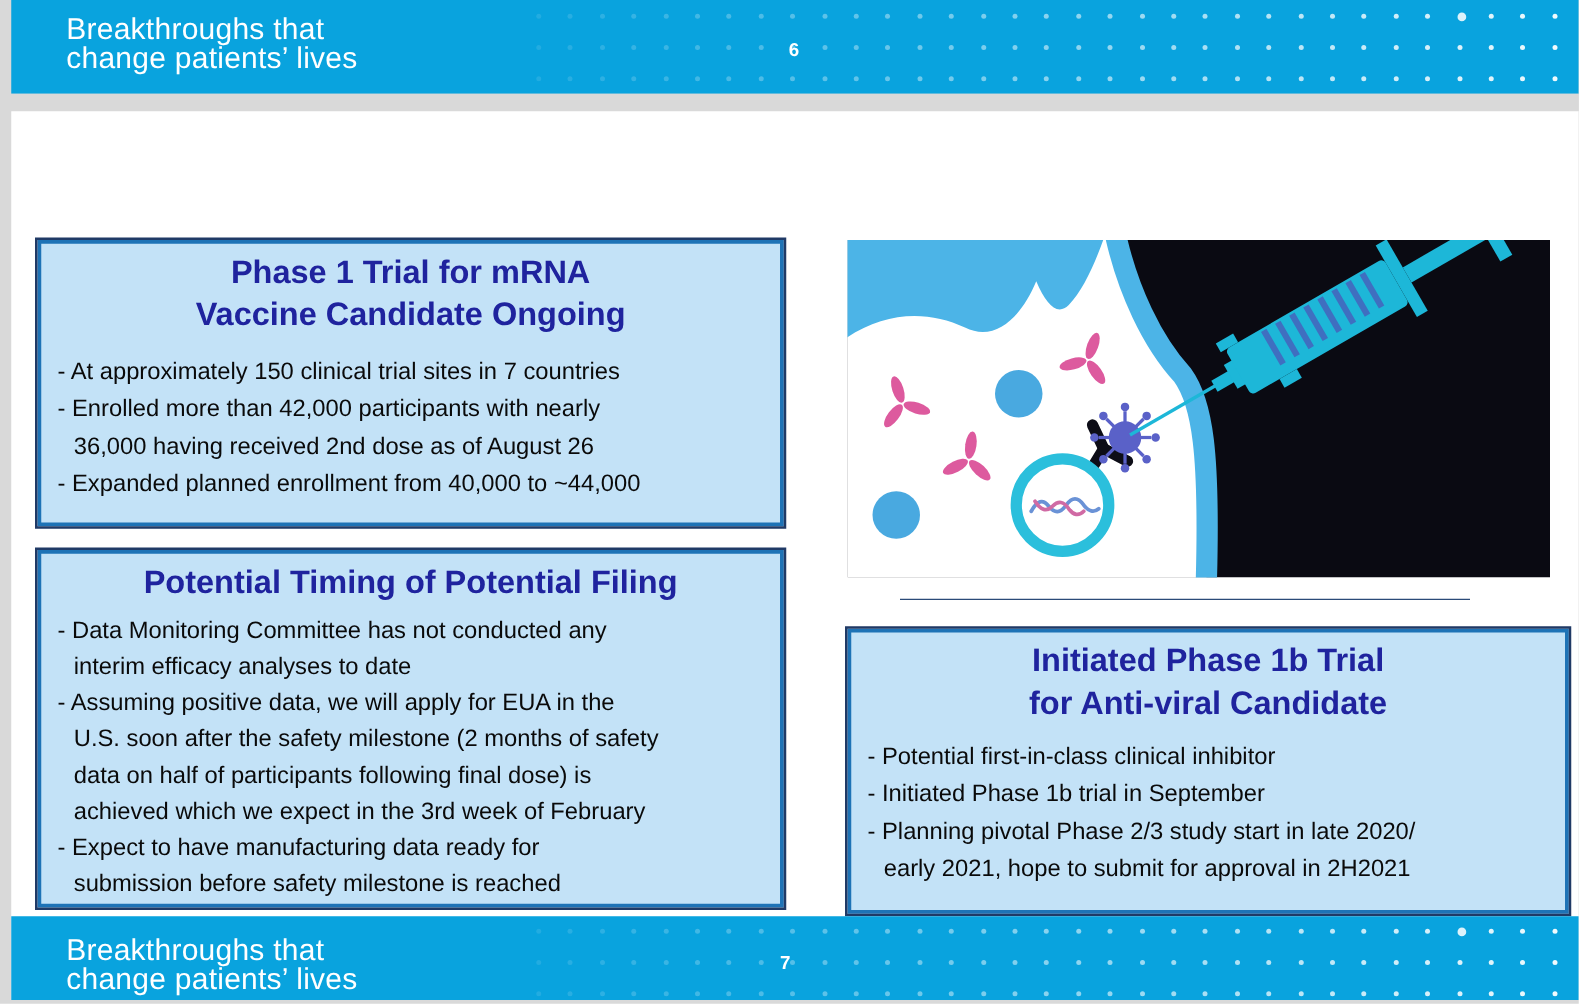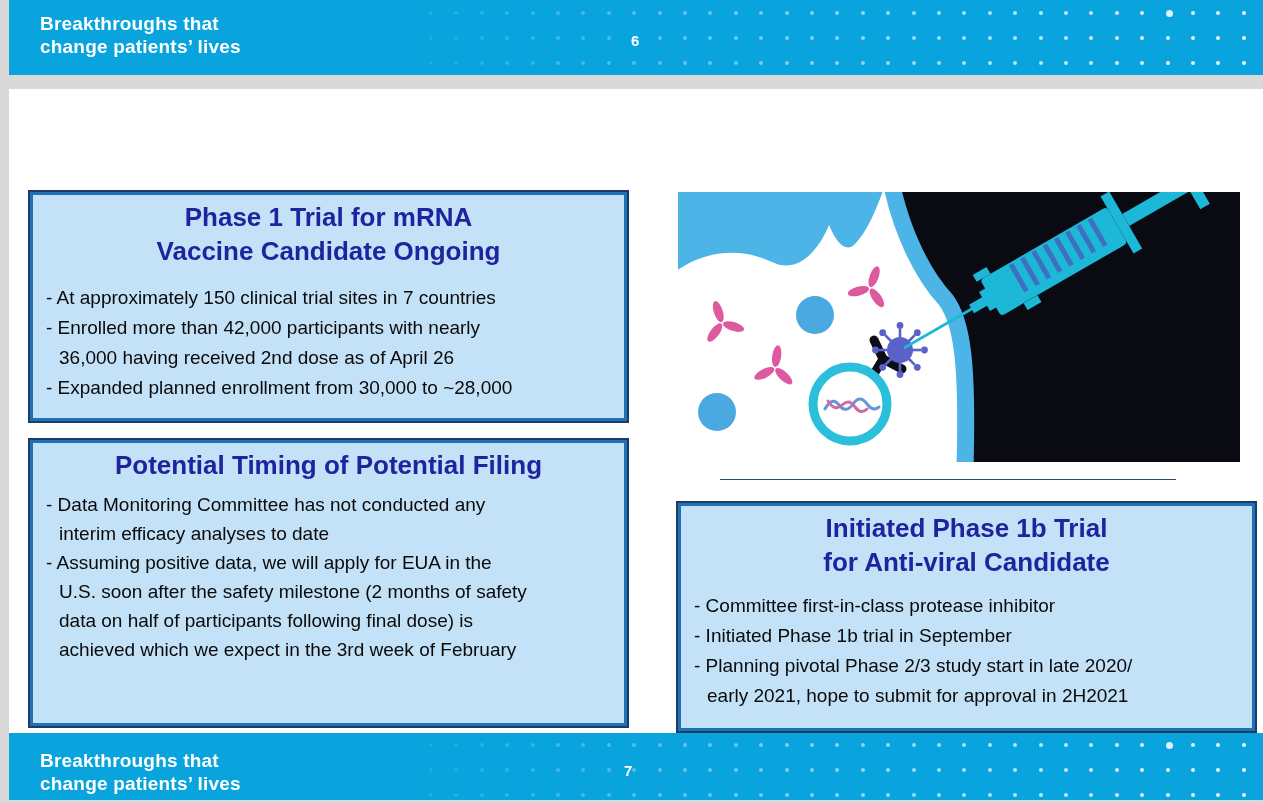--- a/index.html
+++ b/index.html
@@ -4,22 +4,22 @@
 <style>
   html,body{margin:0;padding:0;}
   body{
     width:1263px;height:803px;position:relative;overflow:hidden;
     background:#d9d9d9;
     font-family:"Liberation Sans","DejaVu Sans",sans-serif;
   }
   
   .bar{position:absolute;background:#09a3de;overflow:hidden;}
   .bar-top{left:9px;top:0;right:0;height:75px;}
-  .bar-logo{position:absolute;left:31px;color:#ffffff;font-weight:bold;
-            font-size:19px;line-height:23px;letter-spacing:.2px;z-index:2;}
+  .bar-logo{position:absolute;left:44px;color:#ffffff;font-weight:normal;
+            font-size:24px;line-height:23px;letter-spacing:.2px;z-index:2;}
   .bar-top .bar-logo{top:12px;}
   .bar-num{position:absolute;color:#ffffff;font-weight:bold;font-size:15px;z-index:3;}
   .bar-top .bar-num{left:622px;top:32px;}
   .dot{position:absolute;background:#ffffff;border-radius:50%;}
   
   .page-gap{position:absolute;left:0;top:75px;right:0;height:14px;background:#d9d9d9;}
   
   .page{position:absolute;left:9px;top:89px;right:0;height:711px;background:#ffffff;}
   .slide-title{position:absolute;left:48px;top:34px;
     color:#1a9cd8;font-size:32px;font-weight:bold;letter-spacing:.2px;}
@@ -162,36 +162,38 @@
 
 
   <div class="info-box box-1">
     <div class="box-heading">
       <div>Phase 1 Trial for mRNA</div>
       <div>Vaccine Candidate Ongoing</div>
     </div>
     <div class="bullets">
       <div class="bullet">- At approximately 150 clinical trial sites in 7 countries</div>
       <div class="bullet">- Enrolled more than 42,000 participants with nearly
-36,000 having received 2nd dose as of April 26</div>
-      <div class="bullet">- Expanded planned enrollment from 30,000 to ~28,000</div>
+36,000 having received 2nd dose as of August 26</div>
+      <div class="bullet">- Expanded planned enrollment from 40,000 to ~44,000</div>
     </div>
   </div>
 
   <div class="info-box box-2">
     <div class="box-heading">
       <div>Potential Timing of Potential Filing</div>
     </div>
     <div class="bullets">
       <div class="bullet">- Data Monitoring Committee has not conducted any
 interim efficacy analyses to date</div>
       <div class="bullet">- Assuming positive data, we will apply for EUA in the
 U.S. soon after the safety milestone (2 months of safety
 data on half of participants following final dose) is
 achieved which we expect in the 3rd week of February</div>
+      <div class="bullet">- Expect to have manufacturing data ready for
+submission before safety milestone is reached</div>
     </div>
   </div>
 
   <div class="illustration">
     <svg viewBox="0 0 562 270" width="562" height="270">
       <rect width="562" height="270" fill="#0a0a12"></rect>
       <path d="M214,-6 C224,40 244,82 268,108 C284,130 290,170 287,276 L-2,276 L-2,-6 Z" fill="#ffffff"></path>
       <path d="M-2,-4 L206,-4 C199,16 189,40 177,52 C168,61 159,52 151,33 C139,62 118,82 94,70 C64,56 30,57 -2,79 Z" fill="#4cb4e7"></path>
       <path d="M214,-6 C224,40 244,82 268,108 C284,130 290,170 287,276" fill="none" stroke="#4cb4e7" stroke-width="17"></path>
       <circle cx="137" cy="123" r="19" fill="#49a9e0"></circle>
@@ -270,21 +272,21 @@
   </div>
 
   <div class="divider"></div>
 
   <div class="info-box box-3">
     <div class="box-heading">
       <div>Initiated Phase 1b Trial</div>
       <div>for Anti-viral Candidate</div>
     </div>
     <div class="bullets">
-      <div class="bullet">- Committee first-in-class protease inhibitor</div>
+      <div class="bullet">- Potential first-in-class clinical inhibitor</div>
       <div class="bullet">- Initiated Phase 1b trial in September</div>
       <div class="bullet">- Planning pivotal Phase 2/3 study start in late 2020/
 early 2021, hope to submit for approval in 2H2021</div>
     </div>
   </div>
 
   <div class="bar bar-footer">
     <div class="bar-logo">
       <div>Breakthroughs that</div>
       <div>change patients’ lives</div>

